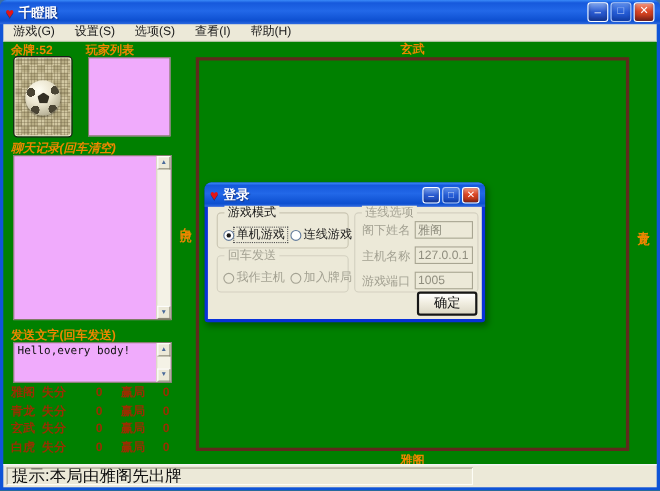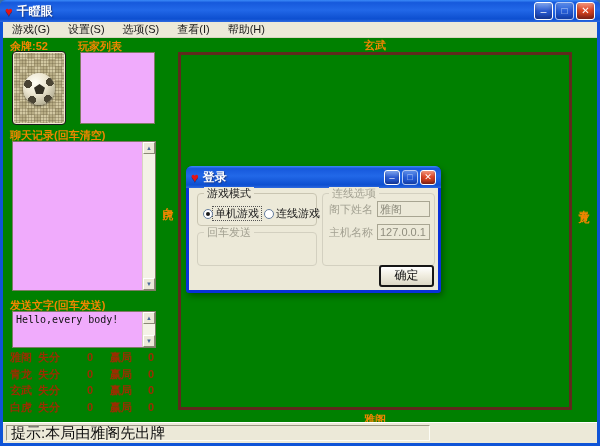--- a/index.html
+++ b/index.html
@@ -148,21 +148,21 @@
     <div class="card-back">
       <div class="ball">
         <div class="spots"></div>
         <div class="pent"></div>
       </div>
     </div>
 
     <span class="olabel" style="left:75px;top:2px;">玩家列表</span>
     <div class="whitebox" style="left:77px;top:14px;width:75px;height:72px;"></div>
 
-    <span class="olabel" style="left:7px;top:91px;">聊天记录(回车清空)</span>
+    <span class="olabel" style="left:7px;top:91px;font-style:italic;">聊天记录(回车清空)</span>
     <div class="whitebox" style="left:9px;top:103px;width:144px;height:150px;">
       <textarea class="tb-text" style="right: 13px; width: auto;"></textarea>
       <div class="vscroll">
         <div class="sarrow up">▲</div>
         <div class="sarrow down">▼</div>
       </div>
     </div>
 
     <span class="olabel" style="left:7px;top:261px;">发送文字(回车发送)</span>
     <div class="whitebox" style="left:9px;top:273px;width:144px;height:37px;">
@@ -229,32 +229,46 @@
             </span>
             <span class="radio">
               <span class="rb"></span>
               <span class="rlabel">连线游戏</span>
             </span>
           </div>
         </div>
 
         <div class="grp disabled" style="left:8px;top:44px;width:120px;height:34px;">
           <span class="grp-label">回车发送</span>
+          <div class="radio-row">
+            <span class="radio">
+              <span class="rb"></span>
+              <span class="rlabel">我作主机</span>
+            </span>
+            <span class="radio">
+              <span class="rb"></span>
+              <span class="rlabel">加入牌局</span>
+            </span>
+          </div>
         </div>
 
         <div class="grp disabled" style="left:133px;top:5px;width:113px;height:73px;">
           <span class="grp-label">连线选项</span>
           <div class="fld-row">
             <span class="fld-label">阁下姓名</span>
             <input class="fld-input" value="雅阁" style="">
           </div>
           <div class="fld-row">
             <span class="fld-label">主机名称</span>
             <input class="fld-input" value="127.0.0.1" style="">
           </div>
+          <div class="fld-row">
+            <span class="fld-label">游戏端口</span>
+            <input class="fld-input" value="1005" style="">
+          </div>
         </div>
 
         <div class="ok-btn">确定</div>
       </div>
     </div>
 
   </div>
 
   <div class="statusbar">
     <div class="spanel left">提示:本局由雅阁先出牌</div>

